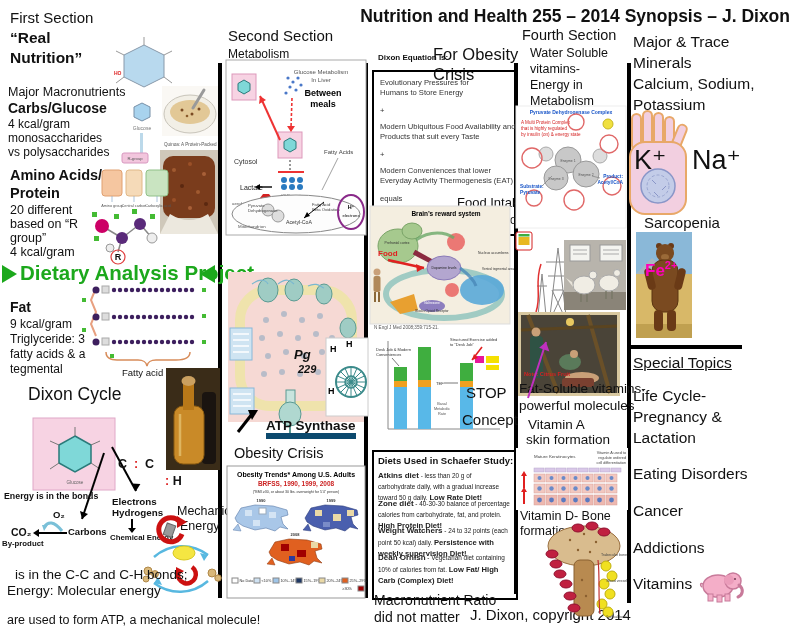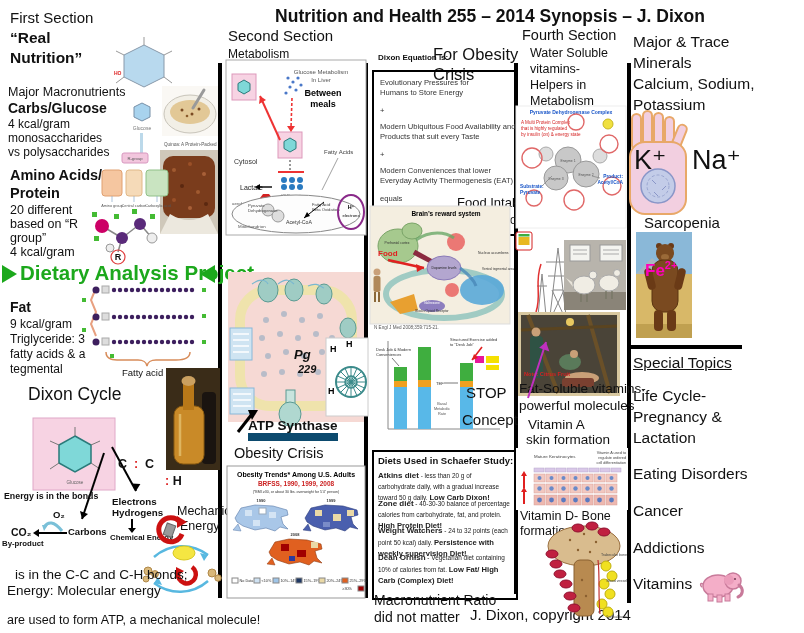--- a/index.html
+++ b/index.html
@@ -20,21 +20,21 @@
 <body>
 
 <div id="page">
 
   <div class="sep" style="left:218px;top:63px;height:535px"></div>
   <div class="sep" style="left:364px;top:63px;height:535px"></div>
   <div class="sep" style="left:514px;top:63px;height:531px"></div>
   <div class="sep" style="left:627px;top:63px;height:540px"></div>
   <div style="position:absolute;left:628px;top:345px;width:114px;height:4px;background:#000"></div>
 
-  <div class="t b" style="left:190px;top:7px;width:600px;text-align:center;font-size:17.5px">Nutrition and Health 255 – 2014   Synopsis – J. Dixon</div>
+  <div class="t b" style="left:190px;top:7px;width:600px;text-align:right;font-size:17.5px">Nutrition and Health 255 – 2014   Synopsis – J. Dixon</div>
   <span class="t" style="left:470px;top:607px;font-size:15px">J. Dixon, copyright 2014</span>
 
   <span class="t" style="left:10px;top:10px;font-size:15px">First Section</span>
   <span class="t b" style="left:10px;top:30px;font-size:15.5px">“Real</span>
   <span class="t b" style="left:10px;top:50px;font-size:15.5px">Nutrition”</span>
   <span class="t" style="left:8px;top:86px;font-size:12.5px">Major Macronutrients</span>
   <span class="t b" style="left:8px;top:101px;font-size:14px">Carbs/Glucose</span>
   <span class="t" style="left:8px;top:118px;font-size:12px">4 kcal/gram</span>
   <span class="t" style="left:8px;top:132px;font-size:12px">monosaccharides</span>
   <span class="t" style="left:8px;top:146px;font-size:12px">vs polysaccharides</span>
@@ -421,21 +421,21 @@
         <line x1="38.1" y1="38.2" x2="11.9" y2="49.8"></line>
       <line x1="19.2" y1="30.6" x2="30.8" y2="57.4"></line>
         <line x1="30.8" y1="30.6" x2="19.2" y2="57.4"></line>
     </g>
   </svg>
 
   <svg width="24" height="26" style="left:234px;top:408px">
     <line x1="4" y1="24" x2="18" y2="6" stroke="#000" stroke-width="3"></line>
     <polygon points="14,2 24,2 18,12" fill="#000"></polygon>
   </svg>
-  <span class="t b" style="left:248px;top:419px;font-size:13.5px;border-bottom:8px solid #0c4a6e">ATP Synthase</span>
+  <span class="t b" style="left:266px;top:419px;font-size:13.5px;border-bottom:6px solid #0c4a6e">ATP Synthase</span>
 
   <span class="t" style="left:234px;top:446px;font-size:14.5px">Obesity Crisis</span>
 
   <svg width="138" height="132" style="left:227px;top:466px">
     <rect width="138" height="132" fill="#fff" stroke="#999"></rect>
     <text x="69" y="11" font-size="7" font-weight="bold" text-anchor="middle">Obesity Trends* Among U.S. Adults</text>
     <text x="69" y="20" font-size="6.5" font-weight="bold" fill="#cc2222" text-anchor="middle">BRFSS, 1990, 1999, 2008</text>
     <text x="69" y="27" font-size="3.6" fill="#333" text-anchor="middle">(*BMI ≥30, or about 30 lbs. overweight for 5’4” person)</text>
     <g transform="translate(6,34)">
       <text x="28" y="2" font-size="4" font-weight="bold" fill="#333" text-anchor="middle">1990</text>
@@ -570,38 +570,38 @@
     <text x="68" y="77" font-size="3.8" fill="#555" text-anchor="middle">Metabolic</text>
     <text x="68" y="82" font-size="3.8" fill="#555" text-anchor="middle">Rate</text>
   </svg>
 
   <span class="t" style="left:466px;top:385px;font-size:15px;z-index:5">STOP</span>
   <span class="t" style="left:462px;top:412px;font-size:15px;z-index:5">Concept</span>
 
   <div style="position:absolute;left:372px;top:450px;width:142px;height:146px;border:2px solid #000"></div>
   <span class="t b" style="left:378px;top:456px;font-size:9.5px">Diets Used in Schaefer Study:</span>
   <div class="diet" style="left:378px;top:470px">
-    <span class="nm">Atkins diet</span><span> - less than 20 g of carbohydrate daily, with a gradual increase toward 50 g daily. </span><span class="tag">Low Carb Dixon!</span>
+    <span class="nm">Atkins diet</span><span> - less than 20 g of carbohydrate daily, with a gradual increase toward 50 g daily. </span><span class="tag">Low Rate Diet!</span>
   </div>
   <div class="diet" style="left:378px;top:498px">
     <span class="nm">Zone diet</span><span> - 40-30-30 balance of percentage calories from carbohydrate, fat, and protein. </span><span class="tag">High Protein Diet!</span>
   </div>
   <div class="diet" style="left:378px;top:525px">
     <span class="nm">Weight Watchers</span><span> - 24 to 32 points (each point 50 kcal) daily. </span><span class="tag">Persistence with weekly supervision Diet!</span>
   </div>
   <div class="diet" style="left:378px;top:552px">
     <span class="nm">Dean Ornish</span><span> - Vegetarian diet containing 10% of calories from fat. </span><span class="tag">Low Fat/ High Carb (Complex) Diet!</span>
   </div>
   <span class="t" style="left:374px;top:593px;font-size:14px">Macronutrient Ratio</span>
   <span class="t" style="left:374px;top:610px;font-size:14px">did not matter</span>
 
   <span class="t" style="left:522px;top:28px;font-size:14.5px">Fourth Section</span>
   <span class="t" style="left:530px;top:47px;font-size:12.5px">Water Soluble</span>
   <span class="t" style="left:530px;top:63px;font-size:12.5px">vitamins-</span>
-  <span class="t" style="left:530px;top:79px;font-size:12.5px">Helpers in</span>
+  <span class="t" style="left:530px;top:79px;font-size:12.5px">Energy in</span>
   <span class="t" style="left:530px;top:95px;font-size:12.5px">Metabolism</span>
 
   <svg width="110" height="122" style="left:516px;top:106px">
     <rect width="110" height="122" fill="#fff" stroke="#eee"></rect>
     <text x="55" y="8" font-size="5" font-weight="bold" fill="#1a56c8" text-anchor="middle">Pyruvate Dehydrogenase Complex</text>
     <text x="5" y="18" font-size="4.6" fill="#d42222">A Multi Protein Complex</text>
     <text x="5" y="24" font-size="4.6" fill="#d42222">that is highly regulated</text>
     <text x="5" y="30" font-size="4.6" fill="#d42222">by insulin (on) &amp; energy state</text>
     <circle cx="52" cy="54" r="13" fill="#c8c8c8" stroke="#999"></circle>
     <circle cx="70" cy="68" r="13" fill="#c8c8c8" stroke="#999"></circle>

